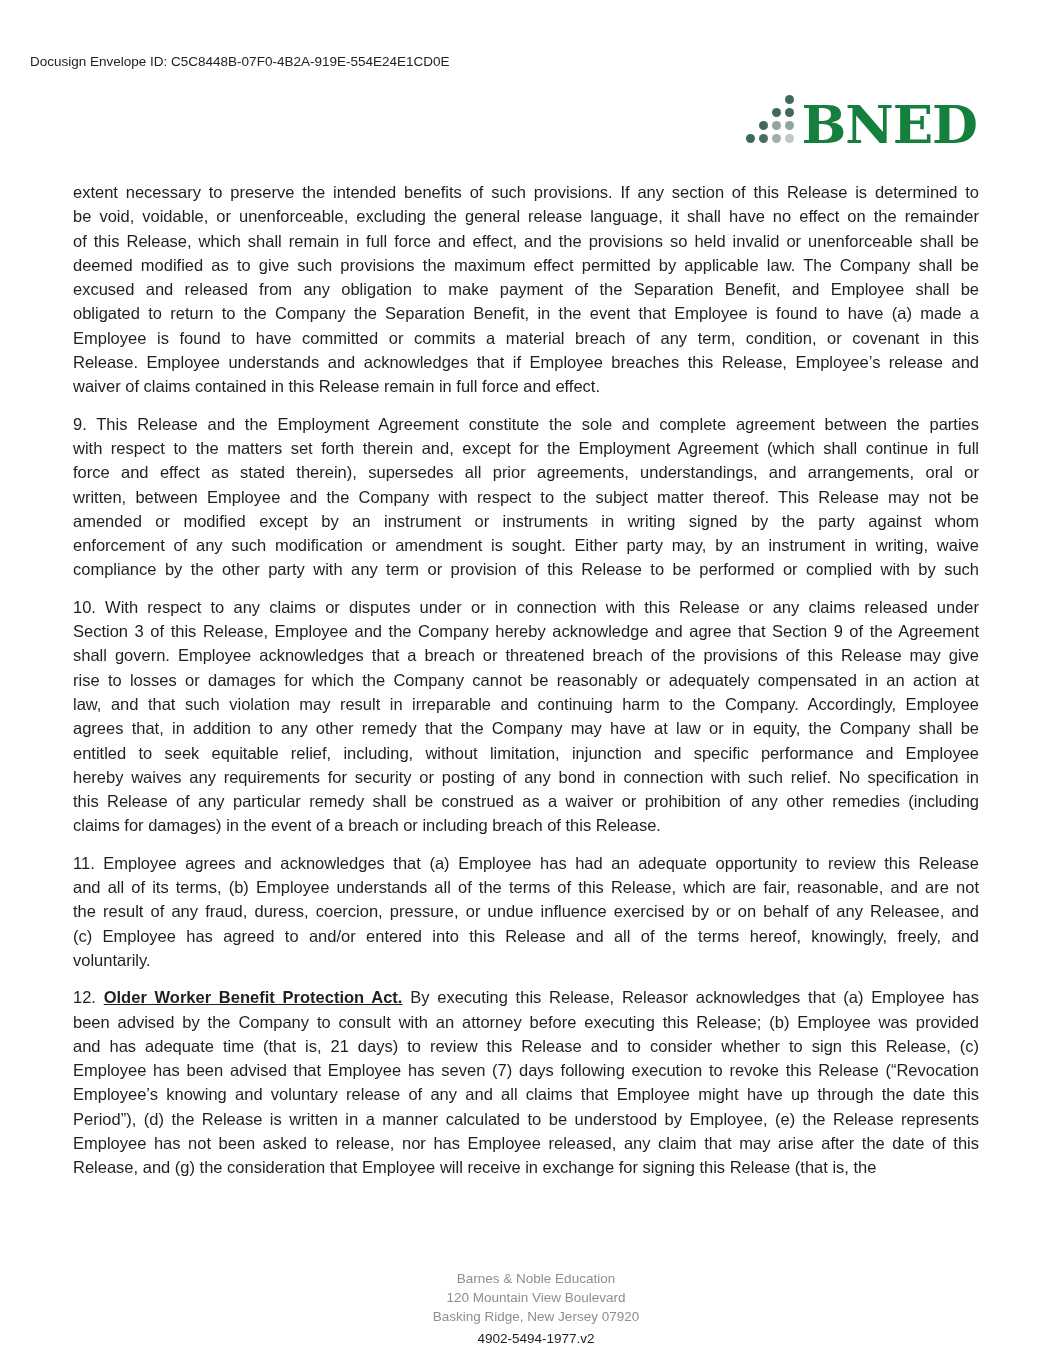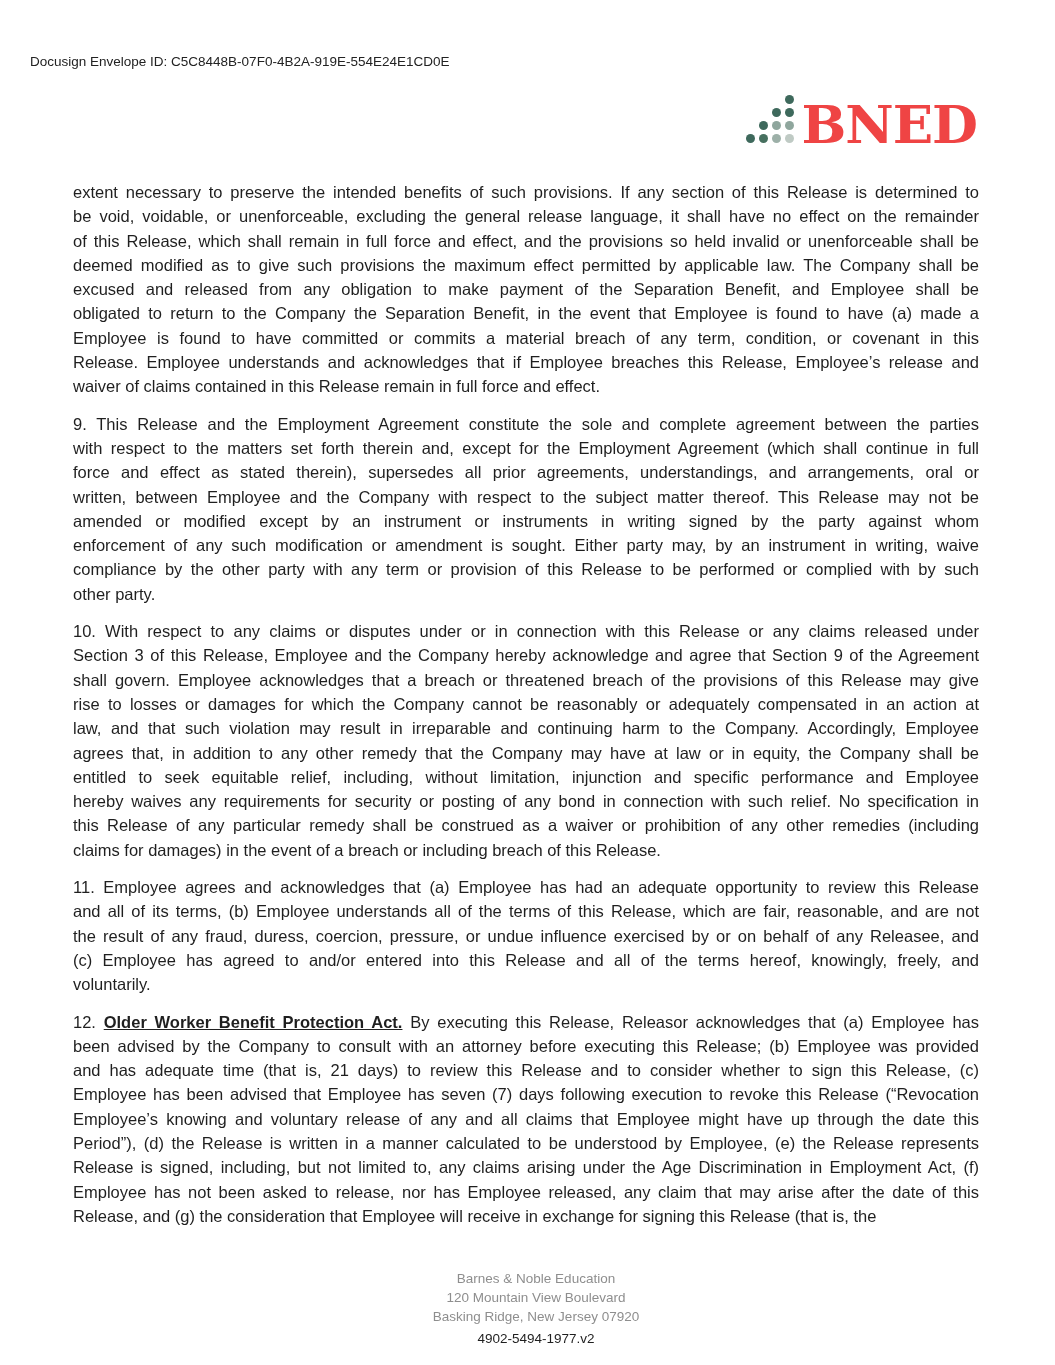--- a/index.html
+++ b/index.html
@@ -105,21 +105,21 @@
             <div class="dot" style="background: rgb(71, 112, 95);"></div>
           </div>
           <div class="dot-cell">
             <div class="dot" style="background: rgb(157, 176, 168);"></div>
           </div>
           <div class="dot-cell">
             <div class="dot" style="background: rgb(191, 202, 196);"></div>
           </div>
         </div>
       </div>
-    <div class="logo-text" style="color: #ef4444;">BNED</div>
+    <div class="logo-text" style="color: #15803d;">BNED</div>
   </div>
 
   <div class="doc-body">
       <div class="para">
         <div class="line">extent necessary to preserve the intended benefits of such provisions. If any section of this Release is determined to</div>
         <div class="line">be void, voidable, or unenforceable, excluding the general release language, it shall have no effect on the remainder</div>
         <div class="line">of this Release, which shall remain in full force and effect, and the provisions so held invalid or unenforceable shall be</div>
         <div class="line">deemed modified as to give such provisions the maximum effect permitted by applicable law. The Company shall be</div>
         <div class="line">excused and released from any obligation to make payment of the Separation Benefit, and Employee shall be</div>
         <div class="line">obligated to return to the Company the Separation Benefit, in the event that Employee is found to have (a) made a</div>
@@ -128,21 +128,20 @@
         <div class="line last">waiver of claims contained in this Release remain in full force and effect.</div>
       </div>
       <div class="para">
         <div class="line">9. This Release and the Employment Agreement constitute the sole and complete agreement between the parties</div>
         <div class="line">with respect to the matters set forth therein and, except for the Employment Agreement (which shall continue in full</div>
         <div class="line">force and effect as stated therein), supersedes all prior agreements, understandings, and arrangements, oral or</div>
         <div class="line">written, between Employee and the Company with respect to the subject matter thereof. This Release may not be</div>
         <div class="line">amended or modified except by an instrument or instruments in writing signed by the party against whom</div>
         <div class="line">enforcement of any such modification or amendment is sought. Either party may, by an instrument in writing, waive</div>
         <div class="line">compliance by the other party with any term or provision of this Release to be performed or complied with by such</div>
-        <div class="line last">other party.</div>
       </div>
       <div class="para">
         <div class="line">10. With respect to any claims or disputes under or in connection with this Release or any claims released under</div>
         <div class="line">Section 3 of this Release, Employee and the Company hereby acknowledge and agree that Section 9 of the Agreement</div>
         <div class="line">shall govern. Employee acknowledges that a breach or threatened breach of the provisions of this Release may give</div>
         <div class="line">rise to losses or damages for which the Company cannot be reasonably or adequately compensated in an action at</div>
         <div class="line">law, and that such violation may result in irreparable and continuing harm to the Company. Accordingly, Employee</div>
         <div class="line">agrees that, in addition to any other remedy that the Company may have at law or in equity, the Company shall be</div>
         <div class="line">entitled to seek equitable relief, including, without limitation, injunction and specific performance and Employee</div>
         <div class="line">hereby waives any requirements for security or posting of any bond in connection with such relief. No specification in</div>
@@ -156,21 +155,20 @@
         <div class="line">(c) Employee has agreed to and/or entered into this Release and all of the terms hereof, knowingly, freely, and</div>
         <div class="line last">voluntarily.</div>
       </div>
       <div class="para">
         <div class="line"><span>12. </span><span class="seg-bold seg-underline">Older Worker Benefit Protection Act.</span><span> By executing this Release, Releasor acknowledges that (a) Employee has</span></div>
         <div class="line">been advised by the Company to consult with an attorney before executing this Release; (b) Employee was provided</div>
         <div class="line">and has adequate time (that is, 21 days) to review this Release and to consider whether to sign this Release, (c)</div>
         <div class="line">Employee has been advised that Employee has seven (7) days following execution to revoke this Release (“Revocation</div>
         <div class="line">Employee’s knowing and voluntary release of any and all claims that Employee might have up through the date this</div>
         <div class="line">Period”), (d) the Release is written in a manner calculated to be understood by Employee, (e) the Release represents</div>
-        <div class="line">Release is signed, including, but not limited to, any claims arising under the Age Discrimination in Employment Act, (f)</div>
         <div class="line">Employee has not been asked to release, nor has Employee released, any claim that may arise after the date of this</div>
         <div class="line last">Release, and (g) the consideration that Employee will receive in exchange for signing this Release (that is, the</div>
       </div>
     </div>
 
   <div class="footer">
     <div class="footer-center">
       <div>Barnes &amp; Noble Education</div>
       <div>120 Mountain View Boulevard</div>
       <div>Basking Ridge, New Jersey 07920</div>

